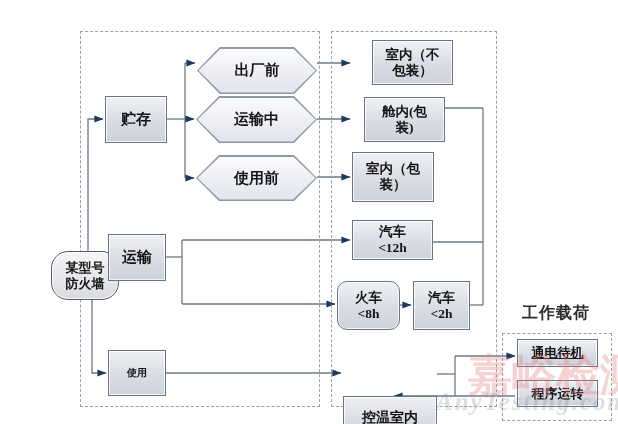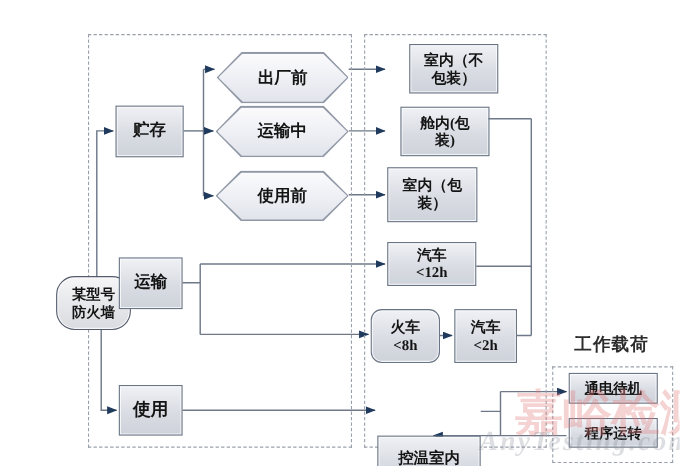--- a/index.html
+++ b/index.html
@@ -95,21 +95,21 @@
   <div class="dashed-box" style="left:331px;top:31px;width:164px;height:374px;"></div>
   <div class="dashed-box" style="left:502px;top:333px;width:108px;height:86px;"></div>
 
   <div class="section-title" style="left:506px;top:303px;width:100px;font-size:16px;">工作载荷</div>
 
   <div class="node stadium" style="left:4px;top:251px;width:68px;height:49px;margin-left:47px;">某型号
 防火墙</div>
 
   <div class="node" style="left:105px;top:96px;width:62px;height:47px;font-size:15px;">贮存</div>
   <div class="node" style="left:108px;top:234px;width:58px;height:47px;font-size:15px;">运输</div>
-  <div class="node" style="left:108px;top:350px;width:58px;height:46px;font-size:16px;">使用</div>
+  <div class="node" style="left:108px;top:350px;width:58px;height:46px;font-size:10px;">使用</div>
 
   <div class="hex-outer" style="left:197px;top:47px;width:120px;height:47px;">
     <div class="hex-inner">出厂前</div>
   </div>
   <div class="hex-outer" style="left:196px;top:96px;width:121px;height:47px;">
     <div class="hex-inner">运输中</div>
   </div>
   <div class="hex-outer" style="left:196px;top:155px;width:121px;height:46px;">
     <div class="hex-inner">使用前</div>
   </div>

